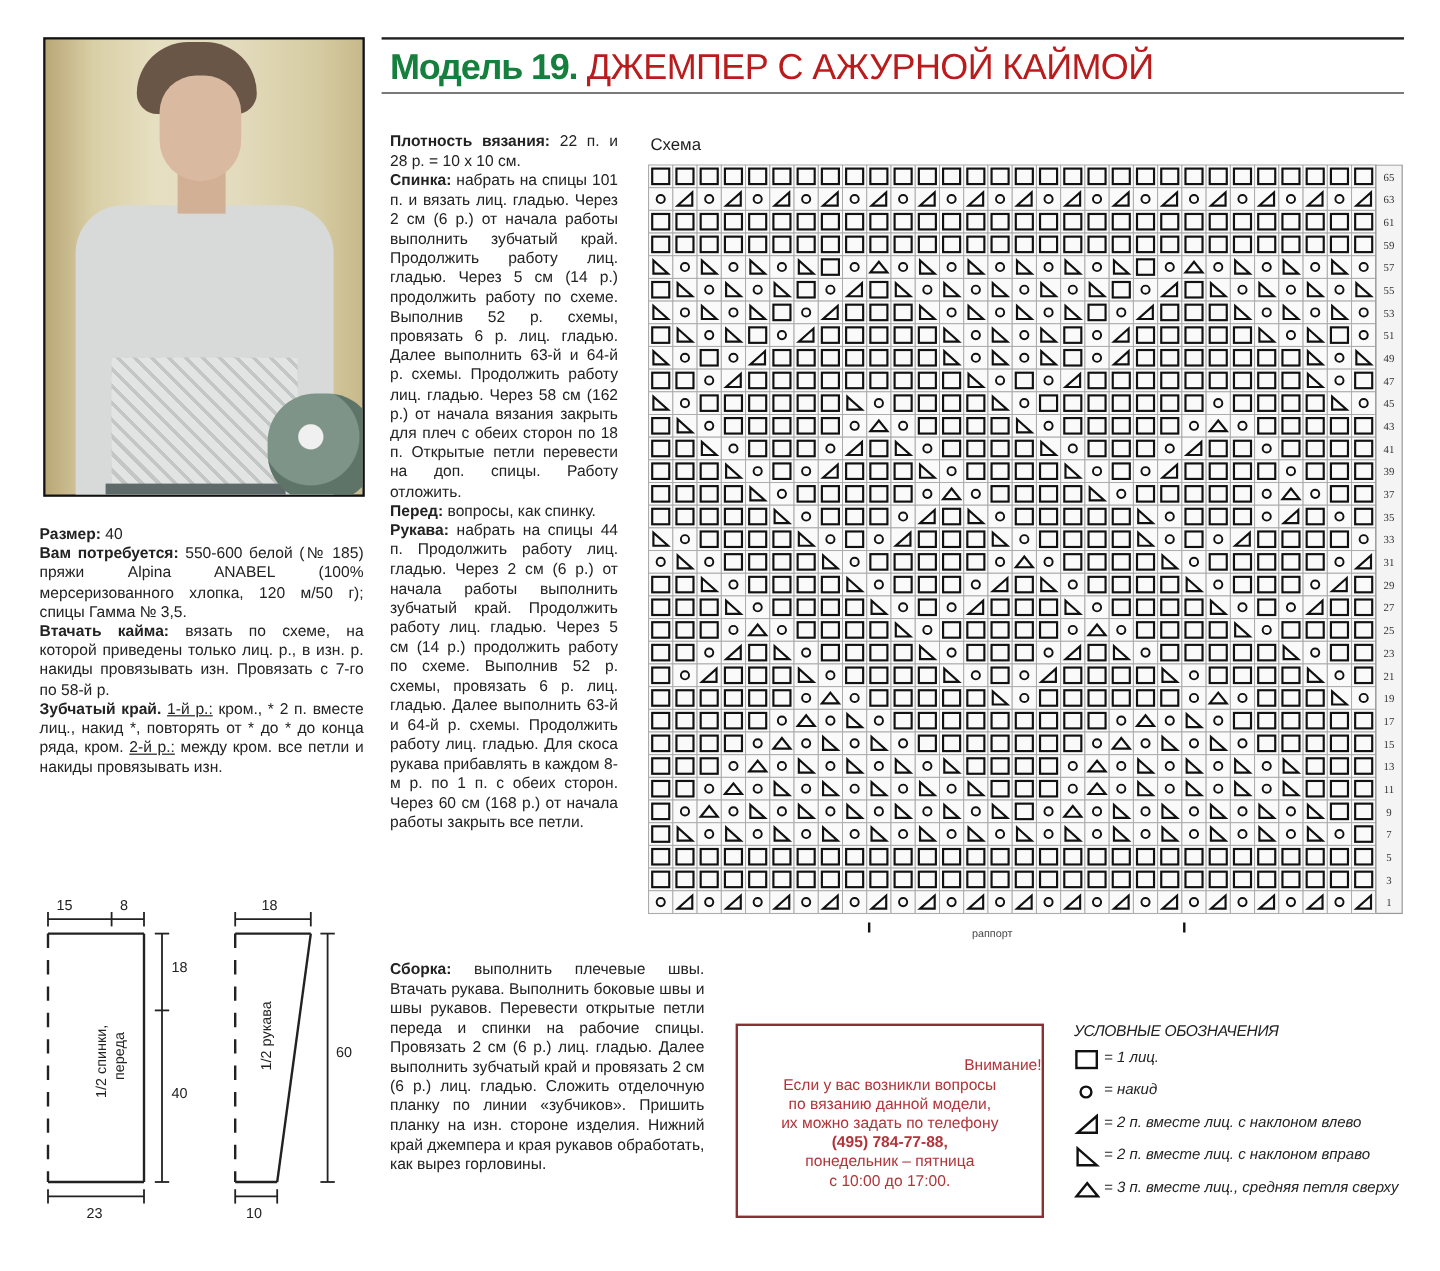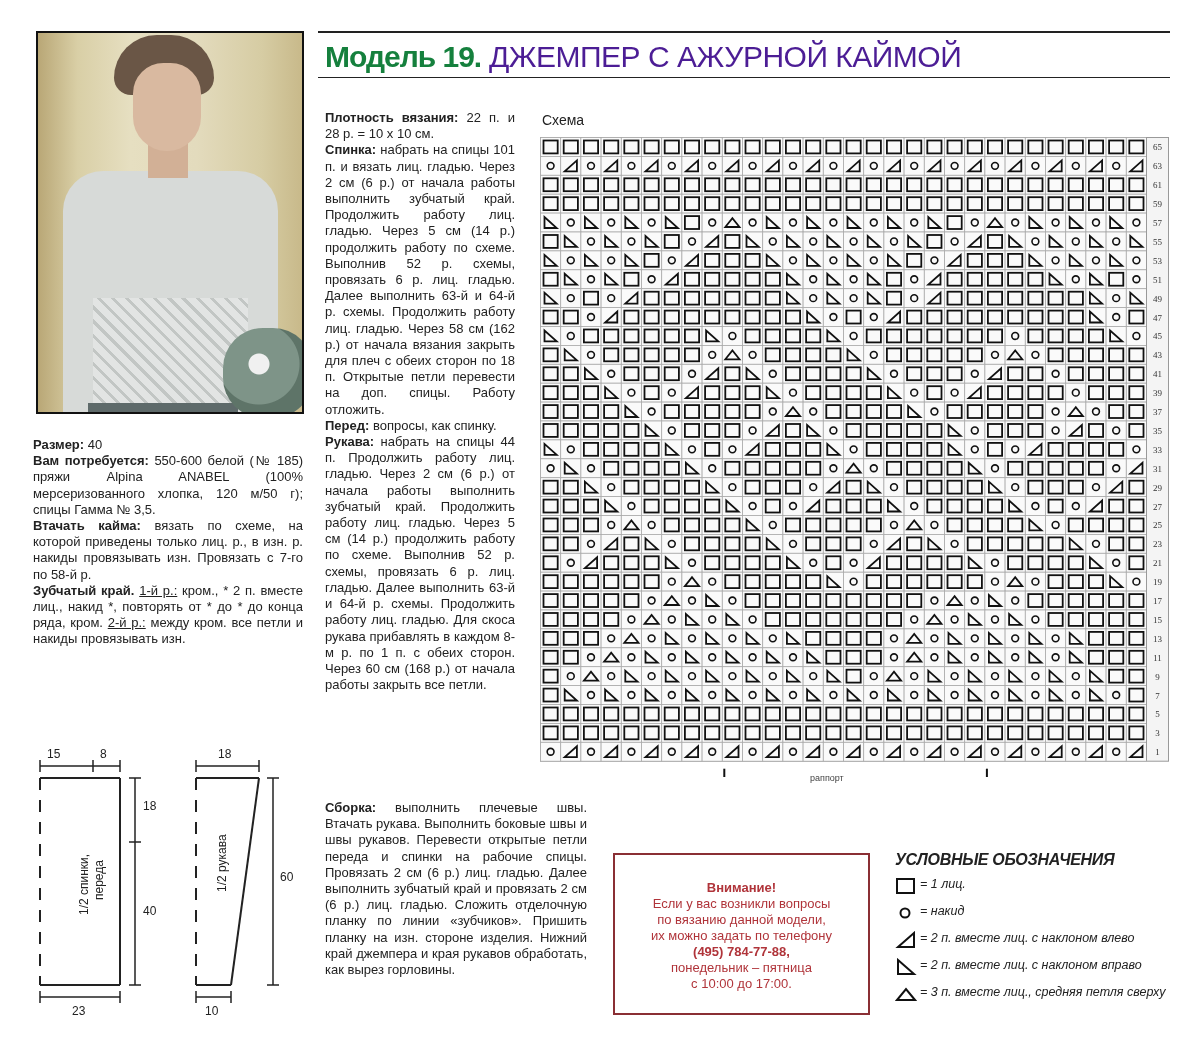--- a/index.html
+++ b/index.html
@@ -3,21 +3,21 @@
 <meta charset="utf-8">
 <style>
   * { box-sizing: border-box; margin: 0; padding: 0; }
   html, body { width: 1200px; height: 1059px; background: #ffffff; overflow: hidden; }
   body { position: relative; font-family: "Liberation Sans", sans-serif; color: #222; }
 
   .rule-top { position: absolute; left: 318px; top: 31px; width: 852px; height: 2px; background: #222; }
   .rule-bottom { position: absolute; left: 318px; top: 77px; width: 852px; height: 1px; background: #222; }
   .title { position: absolute; left: 325px; top: 40px; font-size: 30px; line-height: 34px; white-space: nowrap; letter-spacing: -0.5px; }
   .title .model { color: #15803d; font-weight: bold; letter-spacing: -1px; }
-  .title .name { color: #4c1d95; font-weight: normal; }
+  .title .name { color: #b91c1c; font-weight: normal; }
 
   .photo { position: absolute; left: 36px; top: 31px; width: 268px; height: 383px; border: 2px solid #111; overflow: hidden;
     background: linear-gradient(90deg, #b9a776 0%, #d9cfa6 15%, #e6dfc1 35%, #e3dbbd 60%, #d6cca3 85%, #c8b98a 100%); }
   .photo .hair { position: absolute; left: 76px; top: 2px; width: 100px; height: 60px; border-radius: 50px 50px 20px 20px; background: #6a5646; }
   .photo .face { position: absolute; left: 95px; top: 30px; width: 68px; height: 88px; border-radius: 34px 34px 38px 38px; background: #d9b9a0; }
   .photo .neck { position: absolute; left: 110px; top: 105px; width: 40px; height: 40px; background: #d2b096; }
   .photo .body { position: absolute; left: 25px; top: 138px; width: 215px; height: 245px; border-radius: 40px 40px 0 0; background: #d7dad8; }
   .photo .lace { position: absolute; left: 55px; top: 265px; width: 155px; height: 110px;
     background: repeating-linear-gradient(45deg, #c2c6c4 0 3px, #e2e4e3 3px 10px), repeating-linear-gradient(-45deg, transparent 0 6px, rgba(150,155,152,0.4) 6px 9px); }
   .photo .flowers { position: absolute; left: 185px; top: 295px; width: 90px; height: 90px; border-radius: 40px; background: radial-gradient(circle at 40% 40%, #f0f0f0 0 10px, #7e9488 11px 40px, #5e7468 41px); }
@@ -31,25 +31,25 @@
   u { text-decoration: underline; }
 
   .diagram { position: absolute; left: 30px; top: 740px; width: 280px; height: 290px; }
   .diagram text { font-family: "Liberation Sans", sans-serif; font-size: 12px; fill: #222; }
 
   .chart-title { position: absolute; left: 542px; top: 112px; font-size: 14px; }
   .chart { position: absolute; left: 540px; top: 137px; }
   .repeat-label { position: absolute; left: 810px; top: 773px; font-size: 9px; color: #444; }
 
   .notice { position: absolute; left: 613px; top: 853px; width: 257px; height: 162px; border: 2px solid #8a2f34; text-align: center; font-size: 13px; line-height: 16px; color: #b0343a; padding-top: 25px; }
-  .notice .head { font-weight: bold; }
+  .notice .head { font-weight: normal; text-align: right; }
   .notice .phone { font-weight: bold; }
 
   .legend { position: absolute; left: 895px; top: 851px; width: 285px; font-style: italic; font-size: 12.5px; color: #222; }
-  .legend .lh { font-weight: bold; font-size: 16px; letter-spacing: -0.3px; margin-bottom: 8px; }
+  .legend .lh { font-weight: normal; font-size: 13px; letter-spacing: -0.3px; margin-bottom: 8px; }
   .legend .row { display: flex; align-items: flex-start; margin-bottom: 9px; line-height: 15px; }
   .legend .sym { width: 22px; height: 18px; flex: 0 0 22px; margin-right: 3px; }
 </style>
 </head>
 <body>
 
 <div class="rule-top"></div>
 <div class="title">
   <span class="model">Модель 19.</span>
   <span class="name">ДЖЕМПЕР С АЖУРНОЙ КАЙМОЙ</span>

